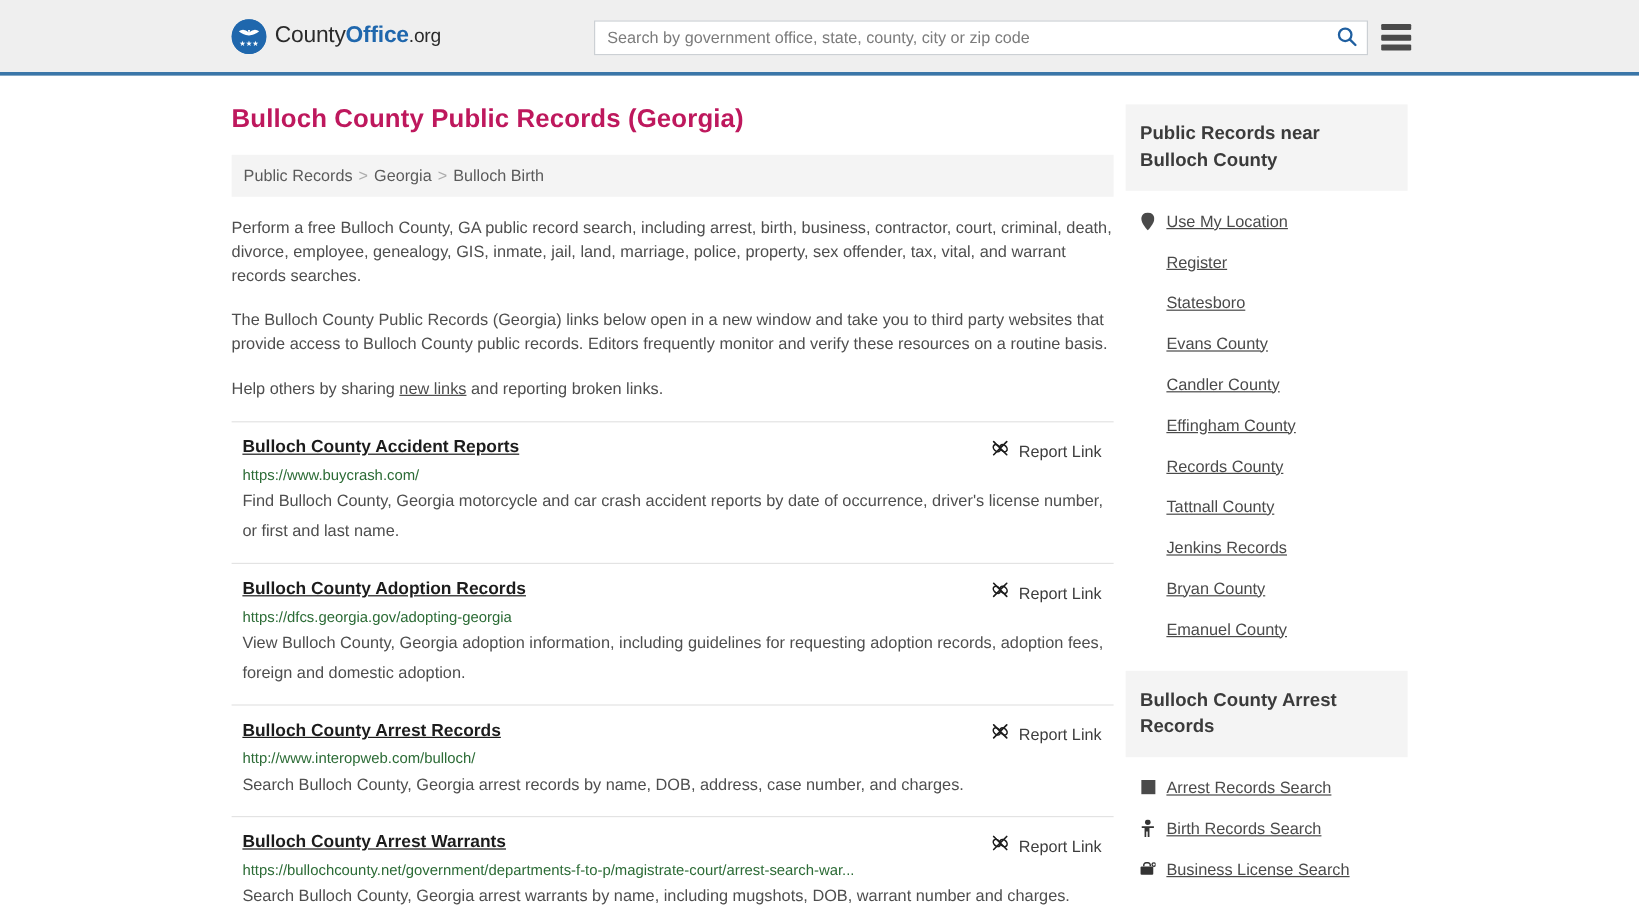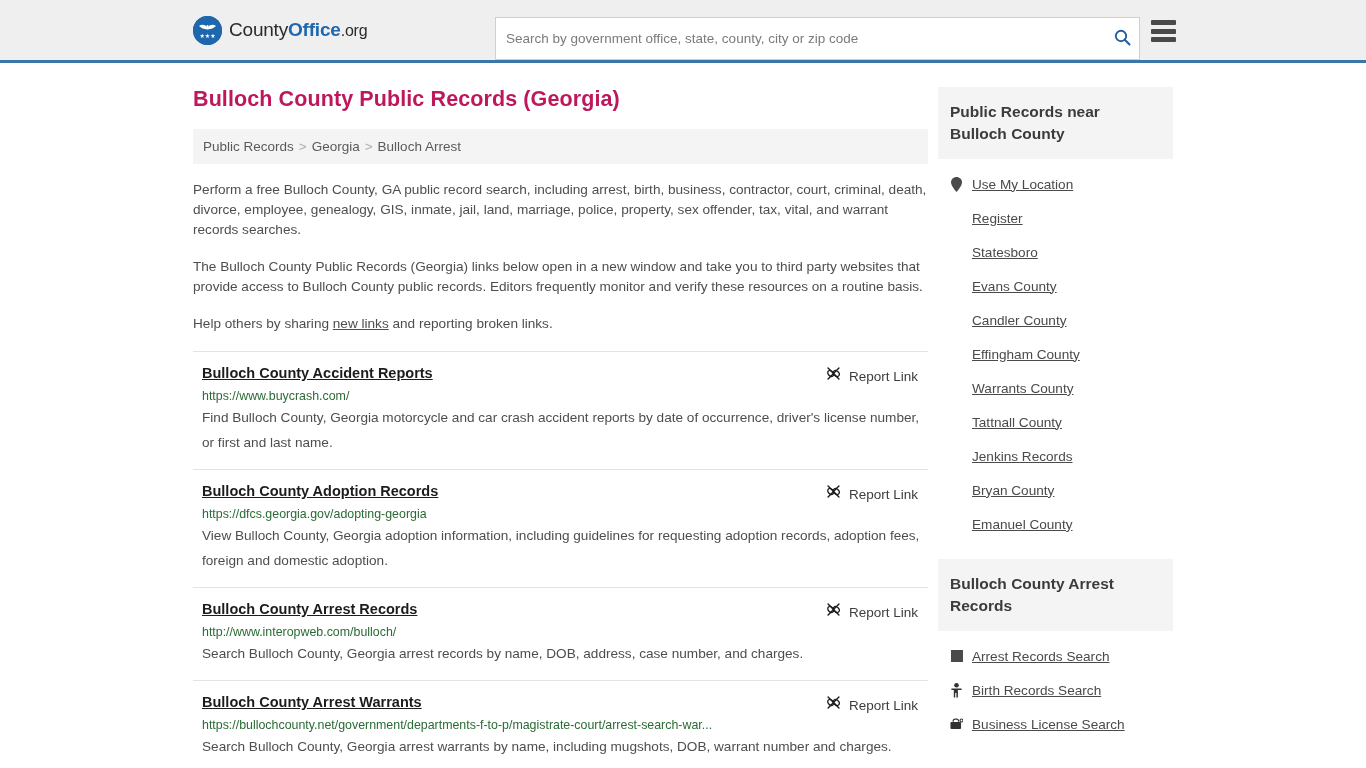--- a/index.html
+++ b/index.html
@@ -43,21 +43,21 @@
   }
   .logo-text .t1 { color: #2b2b2b; }
   .logo-text .t2 { color: #1f67ad; font-weight: bold; }
   .logo-text .t3 { color: #2b2b2b; font-size: 16px; }
 
   .search-wrap {
     position: absolute;
     left: 495px;
     top: 17px;
     width: 645px;
-    height: 43px;
+    height: 29px;
     background: #ffffff;
     border: 1px solid #ccd0d4;
     display: flex;
     align-items: center;
   }
   .search-input {
     flex: 1;
     border: none;
     outline: none;
     height: 100%;
@@ -234,21 +234,21 @@
   </div>
 </div>
 
 <div class="page">
   <div class="container">
 
     <div class="col-main">
       <h1 class="page-title">Bulloch County Public Records (Georgia)</h1>
 
       <div class="breadcrumb">
-        <a href="#">Public Records</a><span class="sep">&gt;</span><a href="#">Georgia</a><span class="sep">&gt;</span><a href="#">Bulloch Arrest</a>
+        <a href="#">Public Records</a><span class="sep">&gt;</span><a href="#">Georgia</a><span class="sep">&gt;</span><a href="#">Bulloch Birth</a>
       </div>
 
       <div class="intro">
         <p>Perform a free Bulloch County, GA public record search, including arrest, birth, business, contractor, court, criminal, death, divorce, employee, genealogy, GIS, inmate, jail, land, marriage, police, property, sex offender, tax, vital, and warrant records searches.</p>
         <p>The Bulloch County Public Records (Georgia) links below open in a new window and take you to third party websites that provide access to Bulloch County public records. Editors frequently monitor and verify these resources on a routine basis.</p>
         <p><span>Help others by sharing </span><a href="#">new links</a><span> and reporting broken links.</span></p>
       </div>
 
       <div id="records-list">
           <div class="record">
@@ -342,21 +342,21 @@
             <div class="side-item">
               <span class="side-icon blank"></span>
               <a href="#">Candler County</a>
             </div>
             <div class="side-item">
               <span class="side-icon blank"></span>
               <a href="#">Effingham County</a>
             </div>
             <div class="side-item">
               <span class="side-icon blank"></span>
-              <a href="#">Warrants County</a>
+              <a href="#">Records County</a>
             </div>
             <div class="side-item">
               <span class="side-icon blank"></span>
               <a href="#">Tattnall County</a>
             </div>
             <div class="side-item">
               <span class="side-icon blank"></span>
               <a href="#">Jenkins Records</a>
             </div>
             <div class="side-item">

